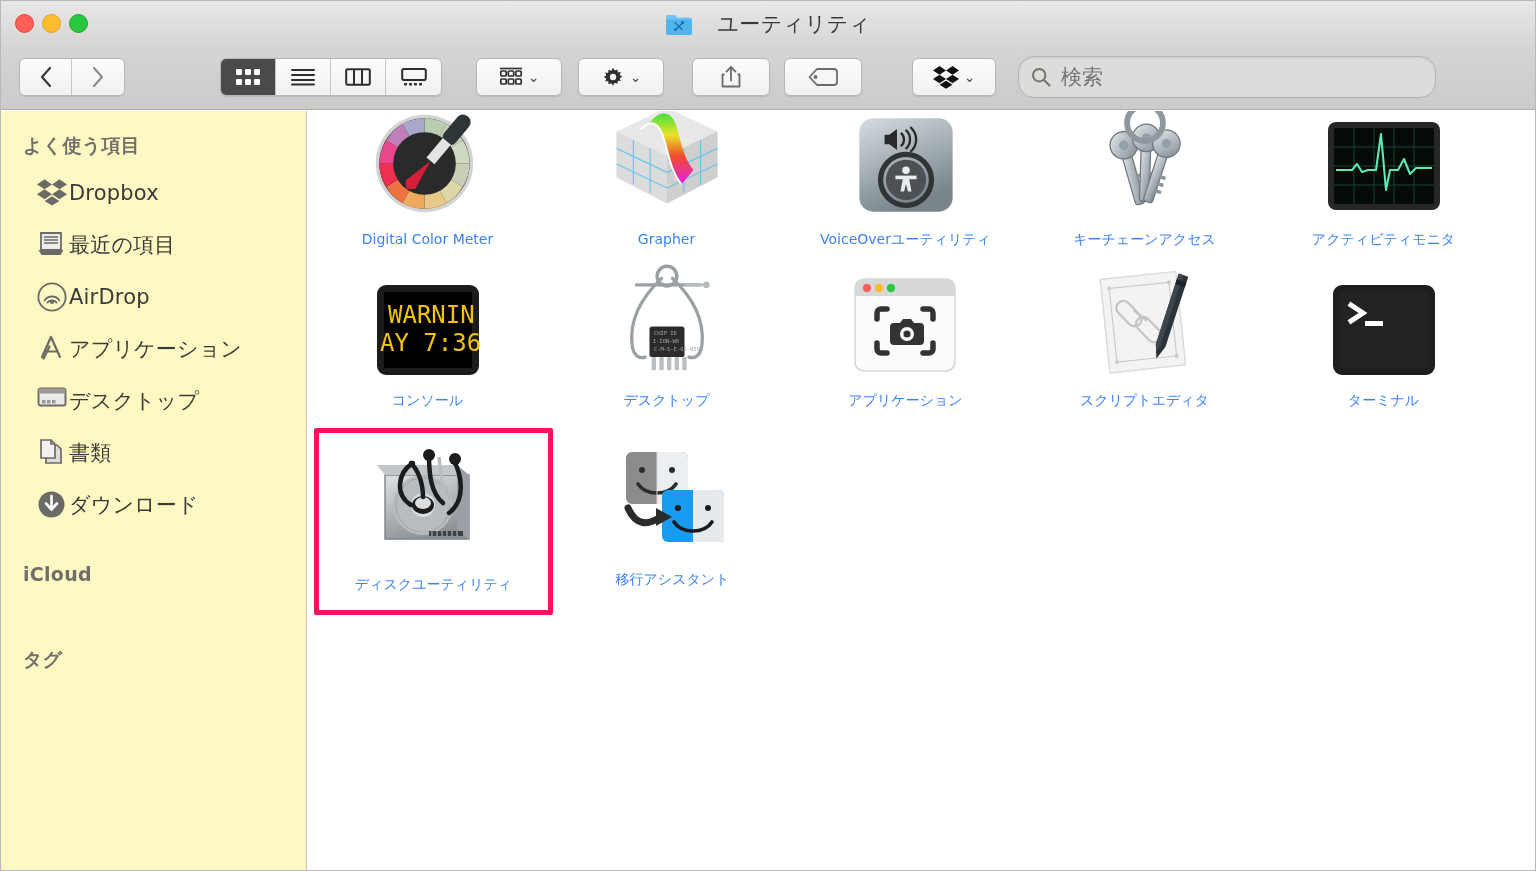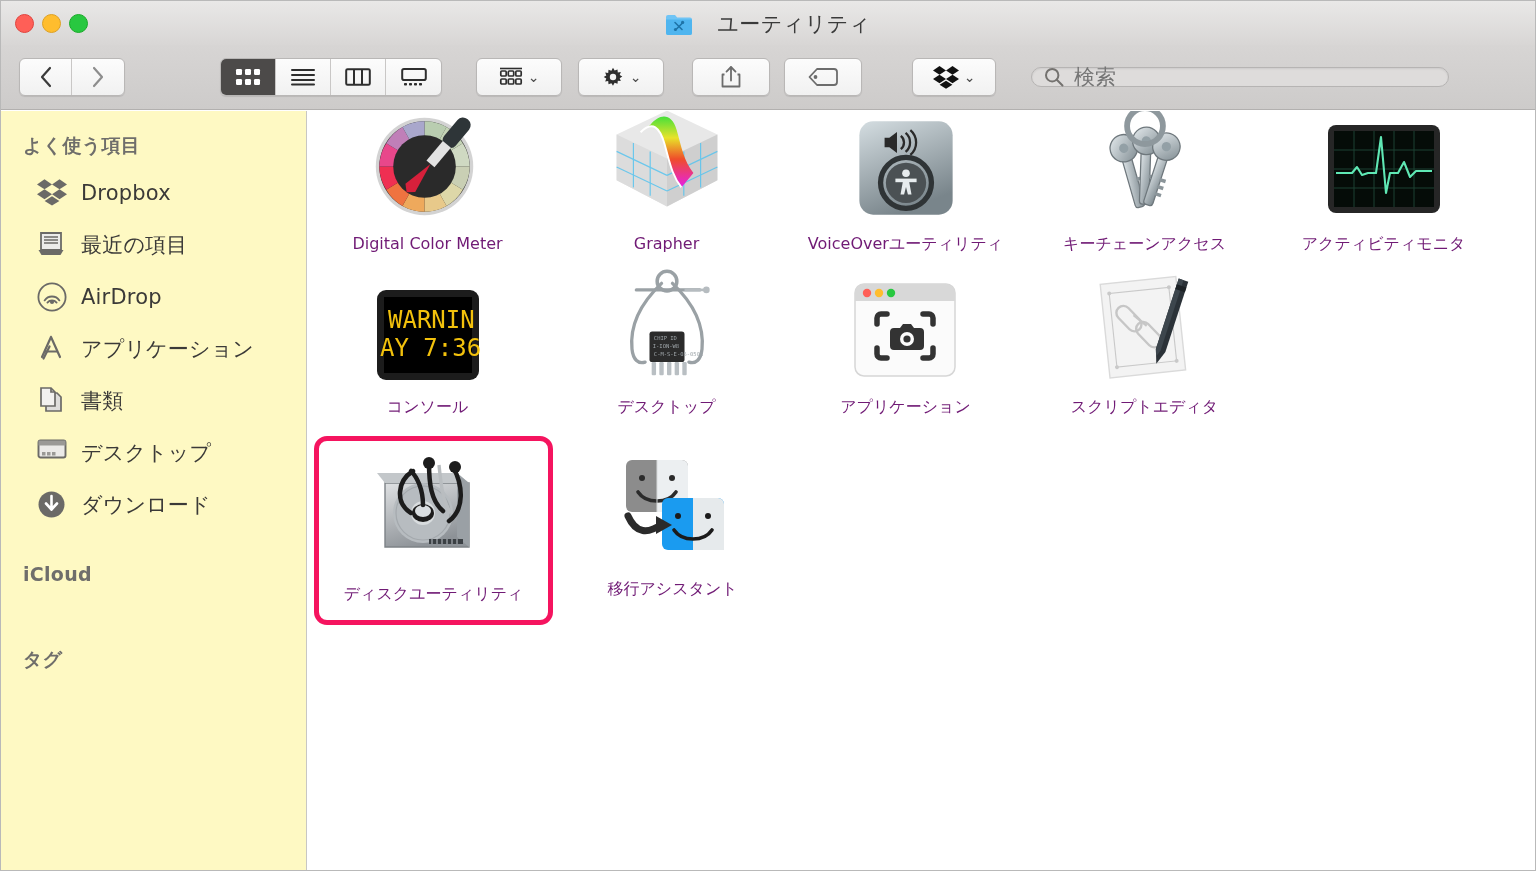--- a/index.html
+++ b/index.html
@@ -65,21 +65,21 @@
     position: absolute; top: 110px; left: 0; width: 306px; bottom: 0;
     background: #fef9c3; border-right: 1px solid #c8c7c4;
     padding-top: 12px; overflow: hidden;
   }
   .sb-header {
     font-size: 19px; color: #6f6e6b; font-weight: 600;
     padding: 10px 0 8px 22px; letter-spacing: .3px;
     font-family: "DejaVu Sans", sans-serif;
   }
   .sb-item {
-    display: flex; align-items: center; gap: 14px;
+    display: flex; align-items: center; gap: 2px;
     height: 52px; padding-left: 36px; cursor: default;
   }
   .sb-label {
     font-size: 21px; color: #3b3a38; letter-spacing: .2px;
     font-family: "DejaVu Sans", sans-serif; white-space: nowrap;
   }
   .sb-icon { width: 30px; height: 30px; flex: 0 0 30px; position: relative; }
   .sb-gap { height: 22px; }
   
   #content {
@@ -89,32 +89,32 @@
   .grid-row { display: flex; }
   .cell {
     width: 239px; display: flex; flex-direction: column;
     align-items: center; cursor: default; position: relative;
   }
   .icon-slot {
     height: 120px; display: flex; align-items: flex-end; justify-content: center;
     padding-bottom: 4px;
   }
   .cell-label {
-    font-size: 16px; color: #701a75; text-align: center; line-height: 1.35;
+    font-size: 14px; color: #3b82f6; text-align: center; line-height: 1.35;
     width: 196px; margin-top: 8px; word-break: break-all;
     font-family: "DejaVu Sans", sans-serif;
   }
   
   .row-clipped { margin-top: -46px; }
   .row-clipped .icon-slot { height: 0; overflow: hidden; }
   .row-clipped .cell-label { margin-top: 0; }
   .row-normal { margin-top: 14px; }
   
   .cell.selected {
-    border: 5px solid #f5145f; border-radius: 13px;
+    border: 5px solid #f5145f; border-radius: 2px;
     width: 239px; padding-top: 14px; padding-bottom: 16px;
   }
   .sel-wrap { margin-top: 18px; padding-left: 6px; }
 </style>
 </head>
 <body>
 
 <div id="window">
 
   <div id="titlebar">
@@ -240,21 +240,21 @@
           <path d="M6.5 1L0 5.4l6.5 4.3L13 5.4z"></path>
             <path d="M19.5 1L13 5.4l6.5 4.3L26 5.4z"></path>
           <path d="M0 14l6.5 4.3L13 14l-6.5-4.3z"></path>
             <path d="M19.5 9.7L13 14l6.5 4.3L26 14z"></path>
           <path d="M6.6 19.7l6.4 4.1 6.4-4.1-6.4-4z"></path>
         </g>
       </svg>
       <span class="chev">⌄</span>
     </div>
 
-    <div style="margin-left:35px; width:418px; height:20px; background:#dedcdb;
+    <div style="margin-left:22px; width:418px; height:42px; background:#dedcdb;
                 border:1px solid #b6b4b3; border-radius:16px; display:flex;
                 align-items:center; padding:0 12px; box-shadow: inset 0 1px 2px rgba(0,0,0,.08);">
       <svg width="20" height="20" viewBox="0 0 20 20" style="flex:0 0 20px;">
         <circle cx="8.2" cy="8.2" r="6.2" fill="none" stroke="#74726f" stroke-width="2"></circle>
         <path d="M12.8 12.8L18.5 18.5" stroke="#74726f" stroke-width="2" stroke-linecap="round"></path>
       </svg>
       <input type="text" style="border: none; outline: none; background: transparent; margin-left: 10px; font-size: 21px; color: rgb(58, 58, 58); width: 100%; font-family: &quot;DejaVu Sans&quot;, sans-serif;" placeholder="検索">
     </div>
   </div>
 
@@ -308,42 +308,42 @@
           <path d="M14 3L5 23M14 3l9 20" fill="none" stroke="#6b6a67" stroke-width="2.2" stroke-linecap="round"></path>
           <path d="M6.5 24.5l6-12" stroke="#6b6a67" stroke-width="2.2" stroke-linecap="round" fill="none"></path>
           <path d="M8 17.5h12" stroke="#6b6a67" stroke-width="2" stroke-linecap="round"></path>
         </svg>
       </span>
       <span class="sb-label">アプリケーション</span>
     </div>
 
     <div class="sb-item">
       <span class="sb-icon">
-        <svg width="28" height="28" viewBox="0 0 28 28">
-          <path d="M9 7h11l4 4v14H9z" fill="#dedddb" stroke="#6b6a67" stroke-width="1.7"></path>
-          <path d="M4 2h10l4 4v14H4z" fill="#f2f1ef" stroke="#6b6a67" stroke-width="1.7"></path>
-          <path d="M14 2v4h4" fill="none" stroke="#6b6a67" stroke-width="1.7"></path>
-        </svg>
-      </span>
-      <span class="sb-label">書類</span>
-    </div>
-
-    <div class="sb-item">
-      <span class="sb-icon">
         <svg width="30" height="26" viewBox="0 0 30 26">
           <rect x="1.5" y="2.5" width="27" height="17" rx="2" fill="#ebeae8" stroke="#6b6a67" stroke-width="1.9"></rect>
           <rect x="1.5" y="2.5" width="27" height="5" fill="#9a9996"></rect>
           <g fill="#9a9996">
               <rect x="5" y="14" width="3.5" height="3.5"></rect>
               <rect x="10" y="14" width="3.5" height="3.5"></rect>
               <rect x="15" y="14" width="3.5" height="3.5"></rect>
             </g>
         </svg>
       </span>
       <span class="sb-label">デスクトップ</span>
+    </div>
+
+    <div class="sb-item">
+      <span class="sb-icon">
+        <svg width="28" height="28" viewBox="0 0 28 28">
+          <path d="M9 7h11l4 4v14H9z" fill="#dedddb" stroke="#6b6a67" stroke-width="1.7"></path>
+          <path d="M4 2h10l4 4v14H4z" fill="#f2f1ef" stroke="#6b6a67" stroke-width="1.7"></path>
+          <path d="M14 2v4h4" fill="none" stroke="#6b6a67" stroke-width="1.7"></path>
+        </svg>
+      </span>
+      <span class="sb-label">書類</span>
     </div>
 
     <div class="sb-item">
       <span class="sb-icon">
         <svg width="29" height="29" viewBox="0 0 29 29">
           <circle cx="14.5" cy="14.5" r="13" fill="#6b6a67"></circle>
           <path d="M14.5 6v12M14.5 19.5l-5.5-6M14.5 19.5l5.5-6" stroke="#fff" stroke-width="2.6" fill="none" stroke-linecap="round" stroke-linejoin="round"></path>
         </svg>
       </span>
       <span class="sb-label">ダウンロード</span>
@@ -623,20 +623,33 @@
             <g transform="rotate(18 78 56)">
               <path d="M72 6 l10 0 l0 74 l-5 14 l-5 -14z" fill="#2b3238"></path>
               <path d="M72 6 l5 0 l0 74 l-2.5 7 l-2.5 -7z" fill="#3d464d"></path>
               <rect x="72" y="12" width="10" height="5" fill="#1d2226"></rect>
             </g>
           </svg>
         </div>
         <div class="cell-label">スクリプトエディタ</div>
       </div>
 
+      <div class="cell">
+        <div class="icon-slot">
+          <svg width="106" height="98" viewBox="0 0 106 98">
+            <rect x="2" y="4" width="102" height="90" rx="9" fill="#1e1e1e"></rect>
+            <rect x="9" y="11" width="88" height="76" fill="#222"></rect>
+            <g stroke="#fff" stroke-width="5" fill="none" stroke-linecap="square">
+              <path d="M20 24 L32 32 L20 40"></path>
+            </g>
+            <rect x="34" y="40" width="18" height="5" fill="#fff"></rect>
+          </svg>
+        </div>
+        <div class="cell-label">ターミナル</div>
+      </div>
     </div>
 
     <div class="grid-row sel-wrap">
       <div class="cell selected">
         <div class="icon-slot">
           <svg width="130" height="116" viewBox="0 0 130 116">
             <defs>
                 <linearGradient id="dg" x1="0" y1="0" x2="0.4" y2="1">
               <stop offset="0%" stop-color="#dfe1e3"></stop>
                   <stop offset="100%" stop-color="#8d9297"></stop>

